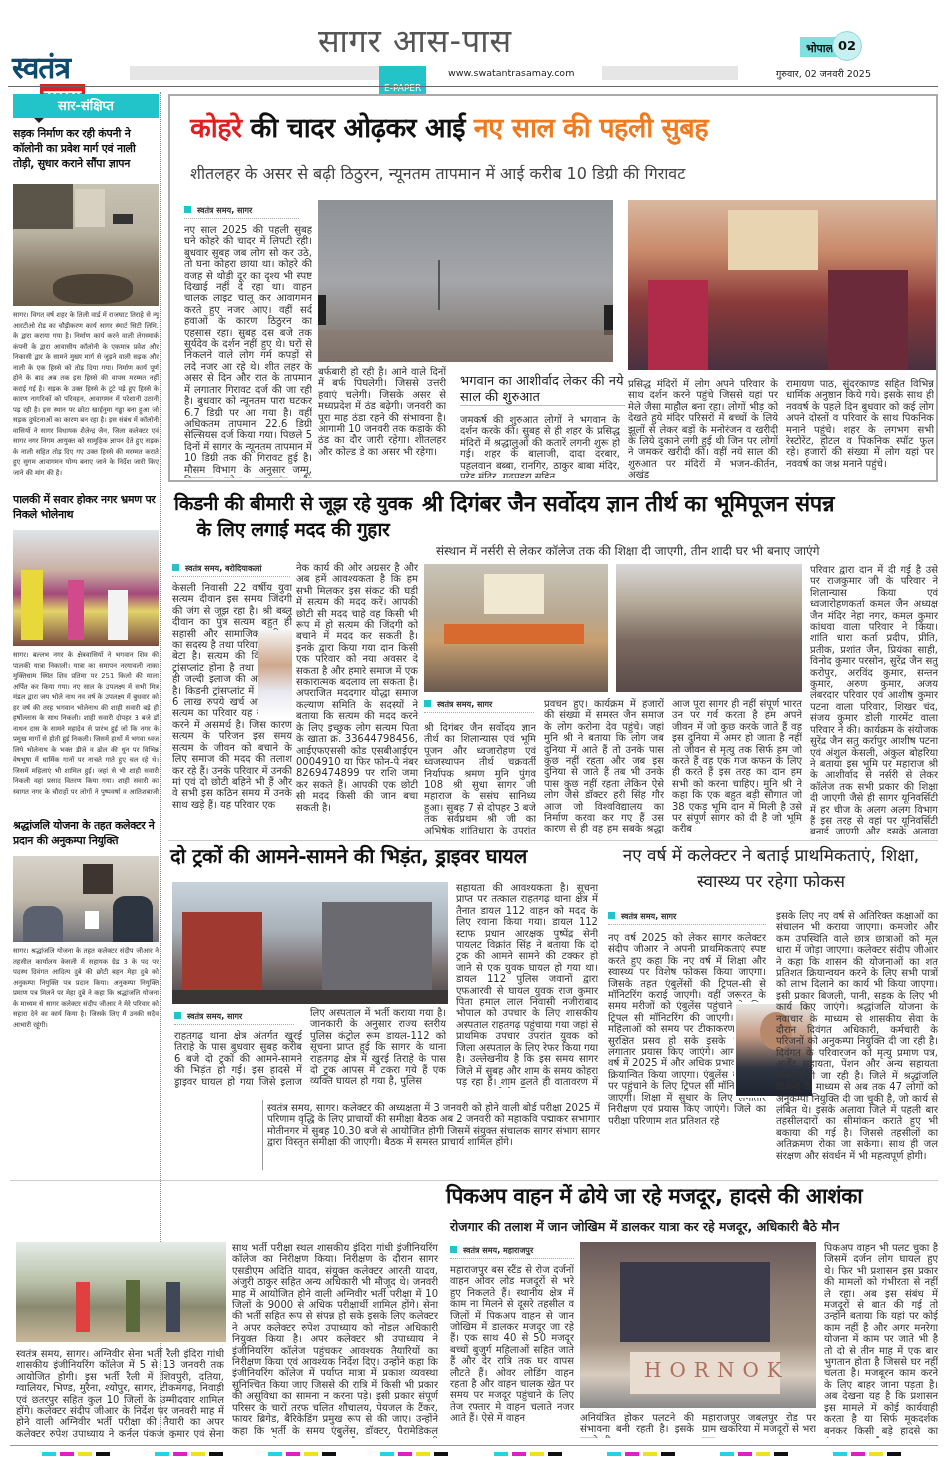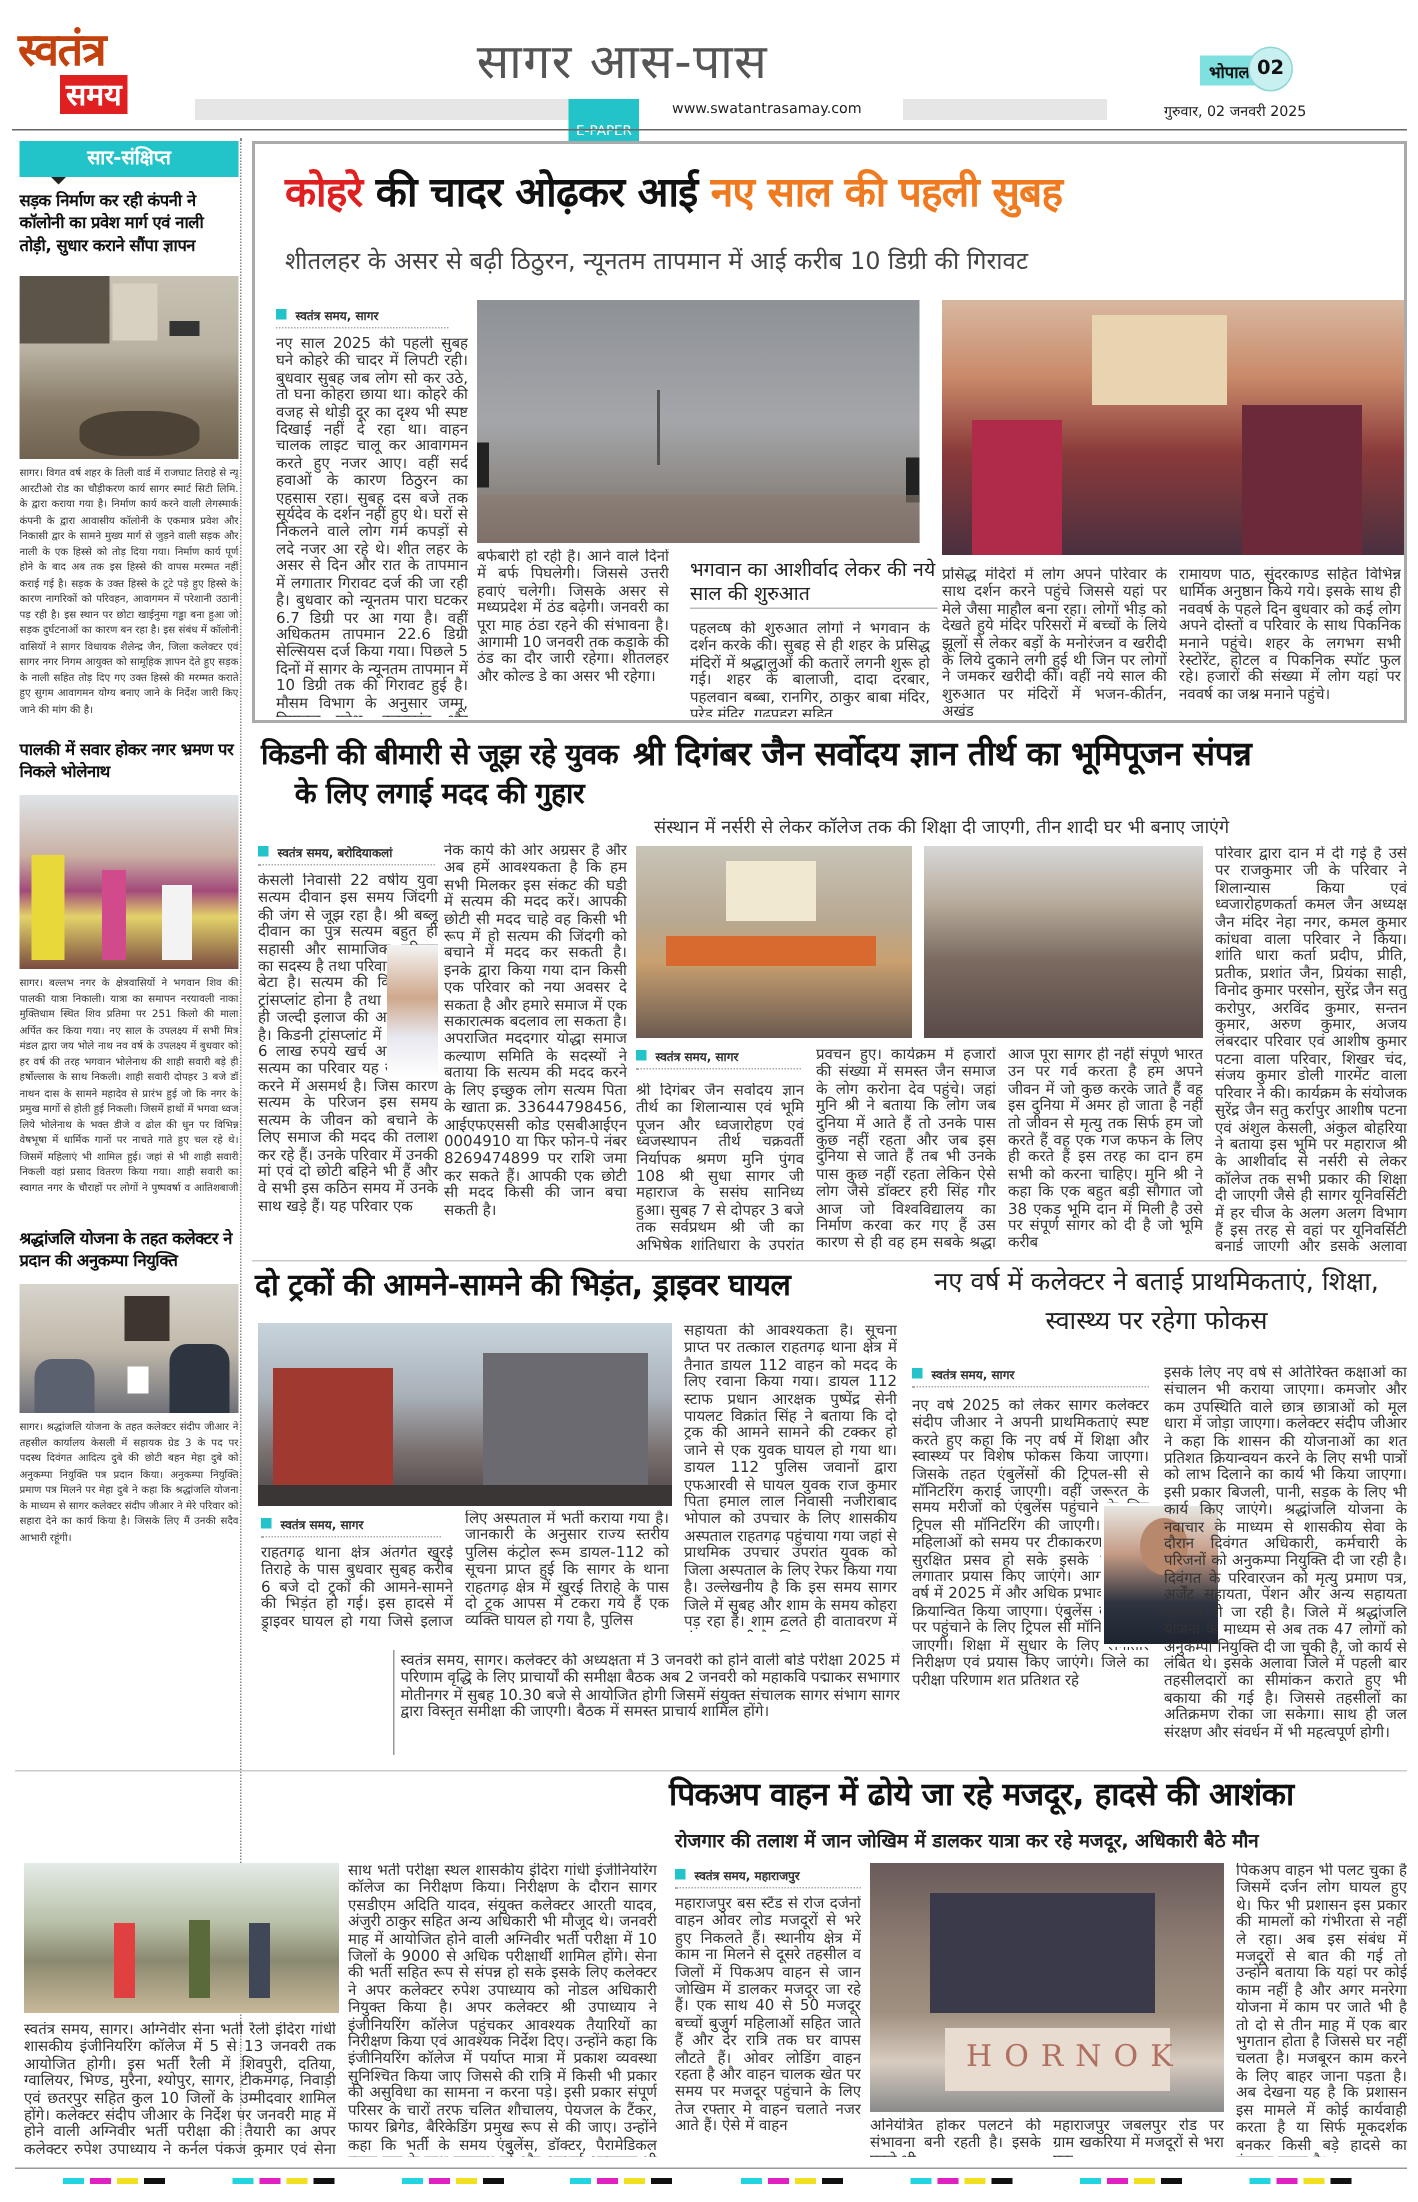--- a/index.html
+++ b/index.html
@@ -13,21 +13,21 @@
   .rule-v { position: absolute; border-left: 1px dotted #888; }
   .rule-h { position: absolute; border-top: 1px solid #999; }
   .cmyk { position: absolute; top: 1452px; display: flex; gap: 4px; }
   .cmyk span { width: 14px; height: 4px; display: block; }
 </style>
 </head>
 <body>
 
 <div class="abs" style="left:0;top:0;width:945px;height:88px;">
   <div class="abs" style="left:12px;top:18px;width:80px;">
-    <div style="font-size:30px;font-weight:bold;color:#c2410c;line-height:32px;letter-spacing:-1px;">स्वतंत्र</div>
+    <div style="font-size:30px;font-weight:bold;color:#0c4a6e;line-height:32px;letter-spacing:-1px;margin-top:34px;">स्वतंत्र</div>
     <div style="margin-left:28px;background:#e02020;color:#fff;font-size:20px;font-weight:bold;padding:0 4px;line-height:26px;display:inline-block;">समय</div>
   </div>
   <div class="abs" style="left:190px;top:18px;width:450px;text-align:center;font-size:32px;color:#555;letter-spacing:1px;">सागर आस-पास</div>
   <div class="abs" style="left:130px;top:66px;width:282px;height:14px;background:#e6e6e6;"></div>
   <div class="abs" style="left:602px;top:66px;width:136px;height:14px;background:#e6e6e6;"></div>
   <div class="abs" style="left:379px;top:66px;height:14px;padding:15px 5px;background:#22c3c9;color:#fff;font-size:9px;line-height:14px;">E-PAPER</div>
   <a class="abs" style="left:448px;top:66px;font-size:9.5px;color:#222;line-height:14px;text-decoration:none;">www.swatantrasamay.com</a>
   <div class="abs" style="left:800px;top:37px;width:52px;height:20px;background:#7fe0e0;"></div>
   <div class="abs" style="left:806px;top:40px;font-size:11px;font-weight:bold;color:#111;">भोपाल</div>
   <div class="abs" style="left:832px;top:31px;width:30px;height:30px;border-radius:50%;background:#c9f0f0;border:1px solid #8fd6d6;"></div>
@@ -97,21 +97,21 @@
   </div>
   <div class="abs body-text" style="left:148px;top:270px;width:128px;height:110px;">बर्फबारी हो रही है। आने वाले दिनों में बर्फ पिघलेगी। जिससे उत्तरी हवाएं चलेगी। जिसके असर से मध्यप्रदेश में ठंड बढ़ेगी। जनवरी का पूरा माह ठंडा रहने की संभावना है। आगामी 10 जनवरी तक कड़ाके की ठंड का दौर जारी रहेगा। शीतलहर और कोल्ड डे का असर भी रहेगा।</div>
 
   <div class="photo" style="left:458px;top:104px;width:308px;height:170px;background:linear-gradient(180deg,#d8b8a0 0%,#c98a6a 30%,#8a3a3a 60%,#4a3040 100%);">
     <div class="abs" style="left:100px;top:10px;width:90px;height:60px;background:#e8d4b0;"></div>
     <div class="abs" style="left:20px;top:80px;width:60px;height:90px;background:#b02a4a;"></div>
     <div class="abs" style="left:200px;top:70px;width:80px;height:100px;background:#6a2a3a;"></div>
   </div>
 
   <div class="abs" style="left:290px;top:277px;width:165px;font-size:13px;line-height:16px;color:#222;border-bottom:1px solid #bbb;">भगवान का आशीर्वाद लेकर की नये साल की शुरुआत</div>
-  <div class="abs body-text" style="left:290px;top:318px;width:160px;height:64px;">पहलव्ष की शुरुआत लोगों ने भगवान के दर्शन करके की। सुबह से ही शहर के प्रसिद्ध मंदिरों में श्रद्धालुओं की कतारें लगनी शुरू हो गई। शहर के बालाजी, दादा दरबार, पहलवान बब्बा, रानगिर, ठाकुर बाबा मंदिर, परेड मंदिर, गढ़पहरा सहित</div>
+  <div class="abs body-text" style="left:290px;top:318px;width:160px;height:64px;">जमकर्ष की शुरुआत लोगों ने भगवान के दर्शन करके की। सुबह से ही शहर के प्रसिद्ध मंदिरों में श्रद्धालुओं की कतारें लगनी शुरू हो गई। शहर के बालाजी, दादा दरबार, पहलवान बब्बा, रानगिर, ठाकुर बाबा मंदिर, परेड मंदिर, गढ़पहरा सहित</div>
   <div class="abs body-text" style="left:458px;top:282px;width:150px;height:100px;">प्रसिद्ध मंदिरों में लोग अपने परिवार के साथ दर्शन करने पहुंचे जिससे यहां पर मेले जैसा माहौल बना रहा। लोगों भीड़ को देखते हुये मंदिर परिसरों में बच्चों के लिये झूलों से लेकर बड़ों के मनोरंजन व खरीदी के लिये दुकाने लगी हुई थी जिन पर लोगों ने जमकर खरीदी की। वहीं नये साल की शुरुआत पर मंदिरों में भजन-कीर्तन, अखंड</div>
   <div class="abs body-text" style="left:616px;top:282px;width:148px;height:100px;">रामायण पाठ, सुंदरकाण्ड सहित विभिन्न धार्मिक अनुष्ठान किये गये। इसके साथ ही नववर्ष के पहले दिन बुधवार को कई लोग अपने दोस्तों व परिवार के साथ पिकनिक मनाने पहुंचे। शहर के लगभग सभी रेस्टोरेंट, होटल व पिकनिक स्पॉट फुल रहे। हजारों की संख्या में लोग यहां पर नववर्ष का जश्न मनाने पहुंचे।</div>
 </div>
 
 <div class="abs" style="left:168px;top:490px;width:250px;height:348px;">
   <div class="hl" style="font-size:19px;line-height:26px;text-align:center;font-weight:bold;">किडनी की बीमारी से जूझ रहे युवक के लिए लगाई मदद की गुहार</div>
   <div class="abs byline" style="left:4px;top:72px;width:118px;">
     <span class="sq"></span>
     <span>स्वतंत्र समय, बरोदियाकलां</span>
   </div>

